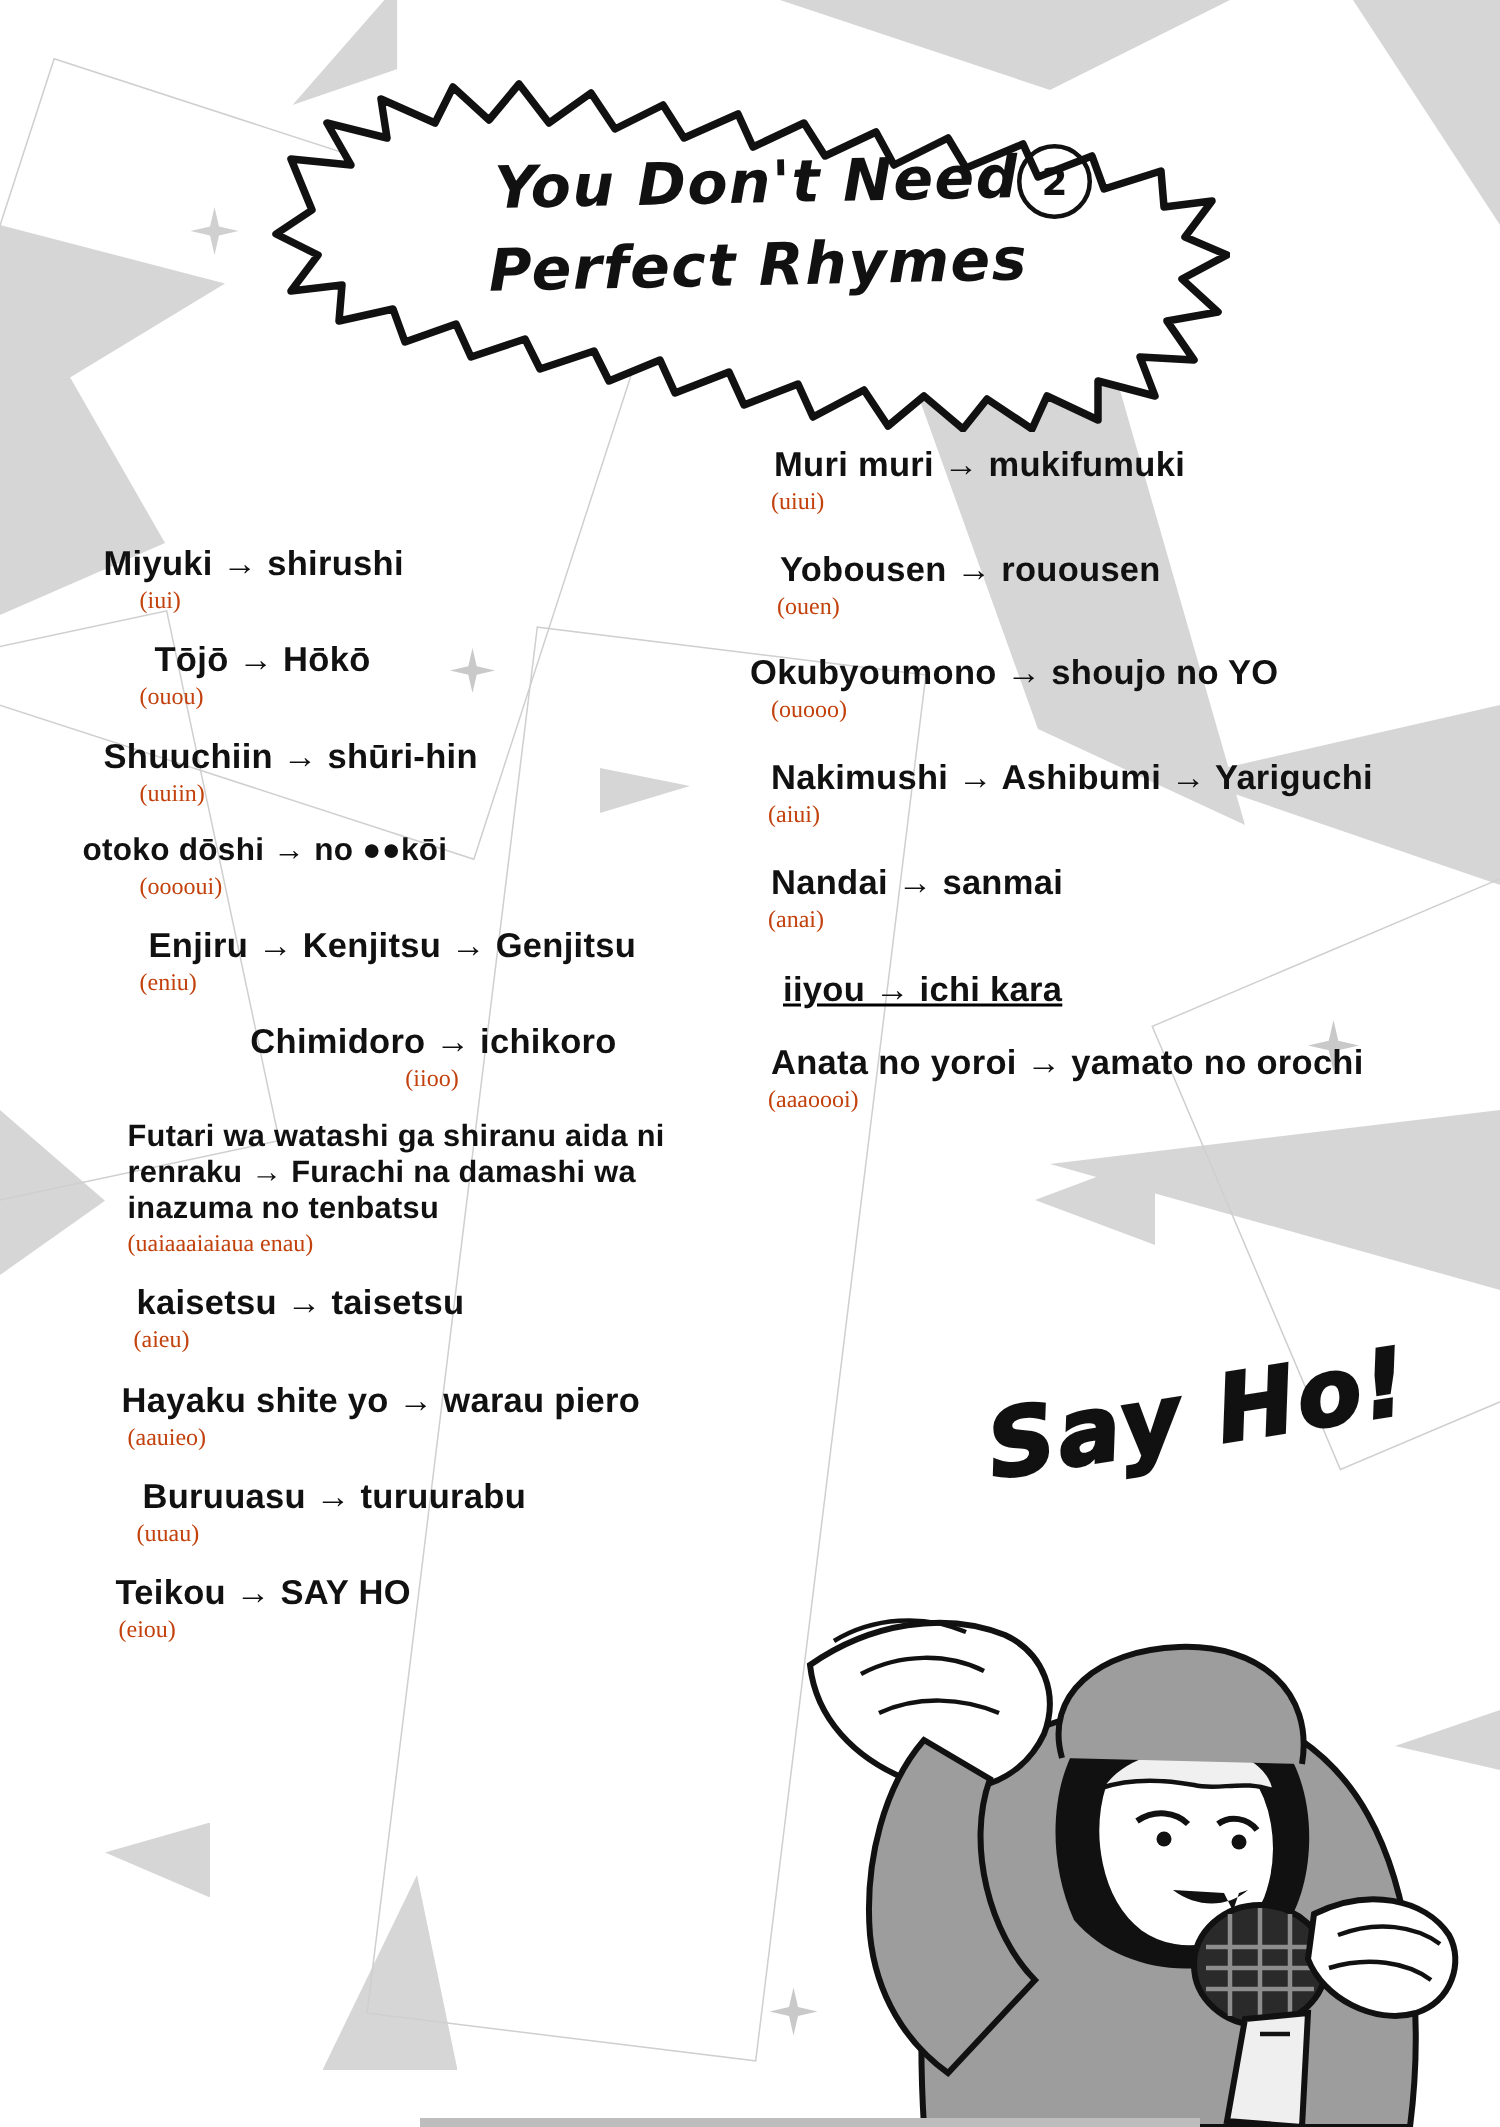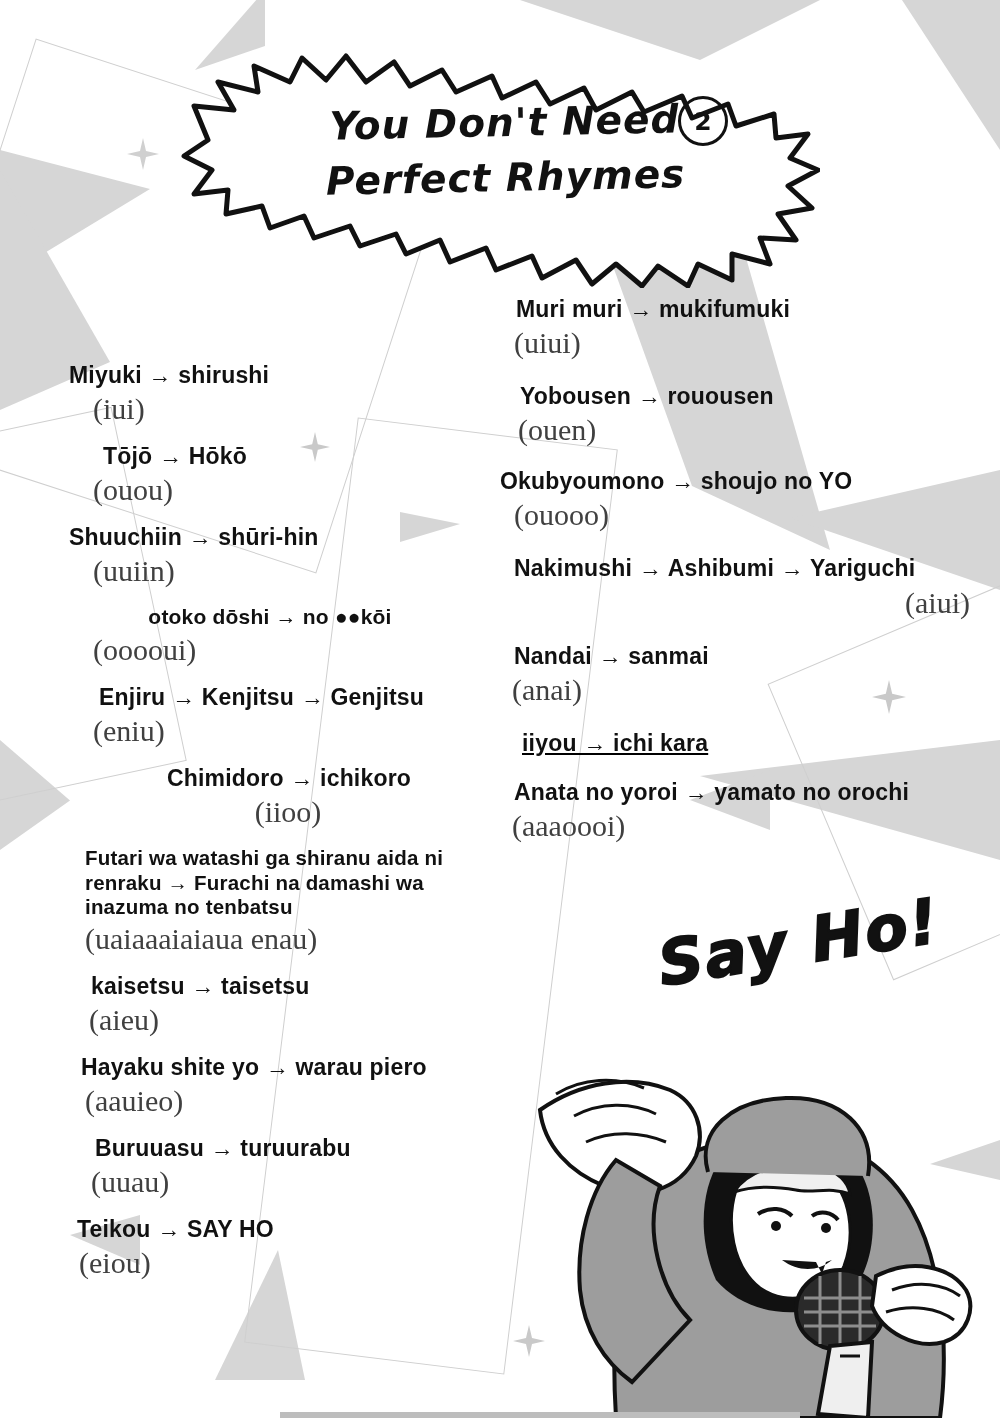--- a/index.html
+++ b/index.html
@@ -85,22 +85,22 @@
     font-weight: bold;
     font-size: 23px;
     color: #111;
     letter-spacing: 0.2px;
     line-height: 1.18;
     white-space: nowrap;
   }
   .entry .line.wrap { white-space: normal; }
   .entry .vowels {
     font-family: "Liberation Serif", serif;
-    font-size: 30px;
-    color: #404040;
+    font-size: 16px;
+    color: #c2410c;
     line-height: 1.2;
     margin-top: 2px;
   }
 
   
   .i-0  { margin-left: 14px; }
   .i-1  { margin-left: 48px; }
   .i-2  { margin-left: 14px; }
   .i-3  { margin-left: 0px;  }
   .i-4  { margin-left: 44px; }
@@ -114,21 +114,21 @@
 
   .r-0 { margin-left: 16px; }
   .r-1 { margin-left: 20px; }
   .r-2 { margin-left: 0px;  }
   .r-3 { margin-left: 14px; }
   .r-4 { margin-left: 14px; }
   .r-5 { margin-left: 22px; text-decoration: underline; }
   .r-6 { margin-left: 14px; }
 
   .entry.small .line { font-size: 20.5px; }
-  .entry.otoko .line { font-weight: bold; font-size: 21px; text-align: center; }
+  .entry.otoko .line { font-weight: bold; font-size: 21px; }
 
   
   .sayho {
     position: absolute;
     left: 660px;
     top: 905px;
     width: 290px;
     height: 110px;
     transform: rotate(-9deg);
     font-family: "DejaVu Sans", sans-serif;
@@ -287,21 +287,21 @@
       <div class="vowels" style="margin-left:-2px;">(ouen)</div>
     </div>
 
     <div class="entry r-2" style="margin-bottom:22px;">
       <div class="line">Okubyoumono → shoujo no YO</div>
       <div class="vowels" style="margin-left:14px;">(ouooo)</div>
     </div>
 
     <div class="entry r-3" style="margin-bottom:22px;">
       <div class="line">Nakimushi → Ashibumi → Yariguchi</div>
-      <div class="vowels" style="margin-left:-2px;text-align:right;">(aiui)</div>
+      <div class="vowels" style="margin-left:-2px;">(aiui)</div>
     </div>
 
     <div class="entry r-4" style="margin-bottom:22px;">
       <div class="line">Nandai → sanmai</div>
       <div class="vowels" style="margin-left:-2px;">(anai)</div>
     </div>
 
     <div class="entry r-5" style="margin-bottom:22px;">
       <div class="line">iiyou → ichi kara</div>
     </div>

